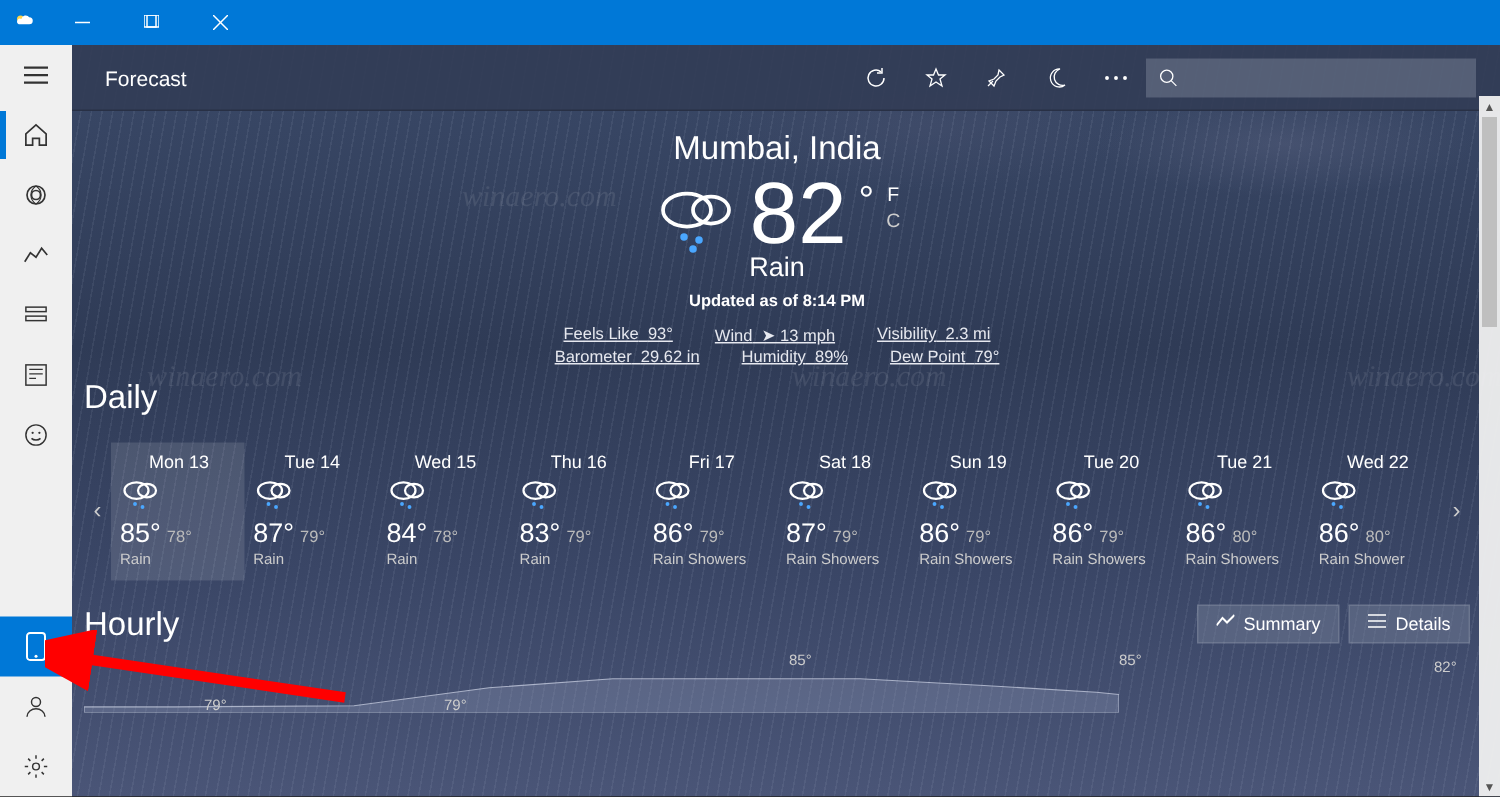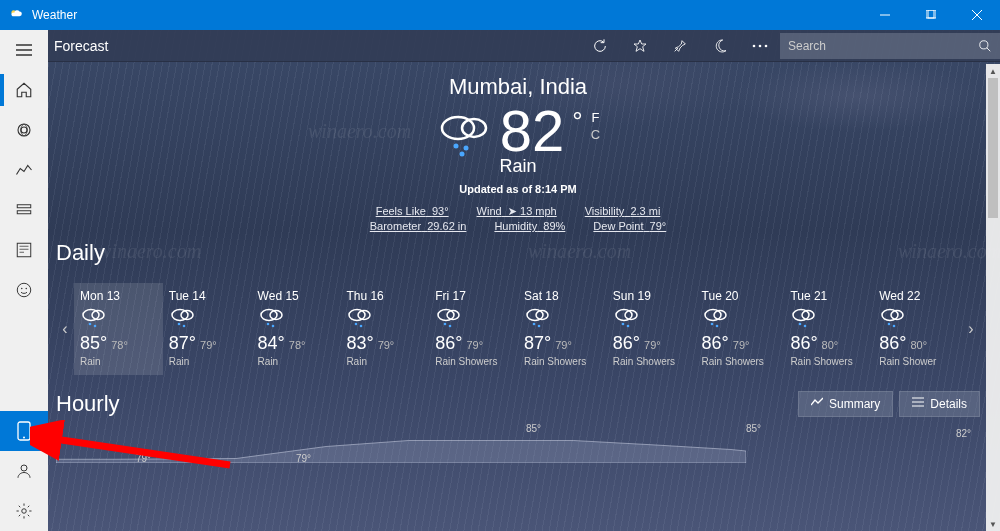--- a/index.html
+++ b/index.html
@@ -19,21 +19,21 @@
   .sidebar-item.highlighted { background: #0078d7; color: #fff; }
   .sidebar-spacer { flex: 1; }
   
   .main { flex: 1; position: relative; background: linear-gradient(180deg, #3a4968 0%, #2f3b56 40%, #3a4666 70%, #4a5577 100%); overflow: hidden; }
   
   .rain { position: absolute; inset: 0; background-image: 
     repeating-linear-gradient(100deg, transparent 0px, transparent 6px, rgba(200,210,230,0.08) 6px, rgba(200,210,230,0.08) 7px);
     pointer-events: none; }
   .clouds { position: absolute; top: 30px; right: 0; left: 0; height: 120px; background: radial-gradient(ellipse 180px 50px at 85% 30%, rgba(80,90,120,0.6), transparent 70%), radial-gradient(ellipse 200px 60px at 60% 20%, rgba(70,80,110,0.5), transparent 70%); pointer-events:none;}
   
-  .topbar { height: 32px; background: rgba(50,60,85,0.9); display: flex; align-items: center; padding: 0 0; color: #fff; position: relative; z-index: 2; border-bottom: 1px solid rgba(0,0,0,0.2); }
+  .topbar { height: 44px; background: rgba(50,60,85,0.9); display: flex; align-items: center; padding: 0 16px; color: #fff; position: relative; z-index: 2; border-bottom: 1px solid rgba(0,0,0,0.2); }
   .topbar h2 { font-weight: 400; font-size: 14px; padding-left: 6px; }
   .topbar .spacer { flex: 1; }
   .topbar-icon { width: 40px; height: 34px; display: flex; align-items: center; justify-content: center; }
   .search-box { width: 220px; height: 26px; background: rgba(120,130,150,0.5); display: flex; align-items: center; padding: 0 8px; color: #ddd; font-size: 12px; }
   .search-box input { flex:1; background: transparent; border: none; color: #fff; font-size: 12px; outline: none; }
   .search-box input::placeholder { color: #ccc; }
   
   .content { position: relative; z-index: 1; color: #fff; padding: 12px 20px 0 8px; height: calc(100% - 34px); overflow: hidden; }
   
   .hero { text-align: center; }
@@ -50,21 +50,21 @@
   .stats { display: flex; justify-content: center; gap: 28px; font-size: 11px; margin-top: 10px; color: #e6e8ef; flex-wrap: wrap; text-decoration: underline; }
   .stats div { white-space: nowrap; }
   
   .section-title { font-size: 22px; font-weight: 300; margin-top: 8px; margin-bottom: 17px; }
   
   .daily-row { display: flex; align-items: stretch; position: relative; }
   .nav-arrow { width: 18px; display: flex; align-items: center; justify-content: center; color: #ccc; font-size: 16px; }
   .days { flex: 1; display: flex; gap: 0; }
   .day { flex: 1; padding: 6px 4px 8px 6px; font-size: 11px; }
   .day.selected { background: rgba(255,255,255,0.12); }
-  .day-label { font-size: 12px; margin-bottom: 4px; }
+  .day-label { font-size: 12px; margin-bottom: 4px; text-align: center; }
   .day-icon { height: 24px; margin: 2px 0; }
   .day-temps { margin-top: 2px; }
   .day-hi { font-size: 18px; font-weight: 300; }
   .day-lo { font-size: 11px; color: #bbb; margin-left: 4px; }
   .day-cond { font-size: 10px; color: #ccc; margin-top: 2px; white-space: nowrap; overflow: hidden; text-overflow: ellipsis; }
   
   .hourly-header { display: flex; align-items: center; margin-top: 16px; }
   .hourly-header .section-title { flex: 1; margin: 0; }
   .toggle-btn { background: rgba(120,130,155,0.45); border: 1px solid rgba(255,255,255,0.12); color: #fff; font-size: 12px; padding: 5px 12px; margin-left: 6px; display: flex; gap: 6px; }
   
@@ -86,21 +86,20 @@
 </head>
 <body>
 
 <div class="titlebar">
   <div class="app-icon">
     <svg width="14" height="14" viewBox="0 0 24 24">
         <circle cx="8" cy="8" r="4" fill="#ffd54a"></circle>
         <path d="M6 14h12a4 4 0 0 0 0-8 5 5 0 0 0-9 2 3 3 0 0 0-3 6z" fill="#fff"></path>
       </svg>
   </div>
-  <div class="title">Weather</div>
   <div class="window-controls">
     <div>
         <svg width="10" height="10">
           <line x1="0" y1="5" x2="10" y2="5" stroke="#fff" stroke-width="1"></line>
         </svg>
       </div>
     <div>
         <svg width="10" height="10">
           <rect x="0" y="0" width="8" height="8" fill="none" stroke="#fff" stroke-width="1"></rect>
           <rect x="2" y="-2" width="8" height="8" fill="none" stroke="#fff" stroke-width="1" transform="translate(0,2)"></rect>
@@ -215,21 +214,20 @@
           </svg>
         </div>
       <div class="topbar-icon">
           <svg width="16" height="4" viewBox="0 0 16 4">
             <circle cx="2" cy="2" r="1.3" fill="#fff"></circle>
             <circle cx="8" cy="2" r="1.3" fill="#fff"></circle>
             <circle cx="14" cy="2" r="1.3" fill="#fff"></circle>
           </svg>
         </div>
       <div class="search-box">
-        <input placeholder="Search" style="">
         <svg width="14" height="14" viewBox="0 0 24 24">
             <circle cx="10" cy="10" r="7" fill="none" stroke="#fff" stroke-width="1.5"></circle>
             <line x1="15" y1="15" x2="21" y2="21" stroke="#fff" stroke-width="1.5"></line>
           </svg>
       </div>
     </div>
 
     <div class="content">
       <div class="hero">
         <div class="location">Mumbai, India</div>

